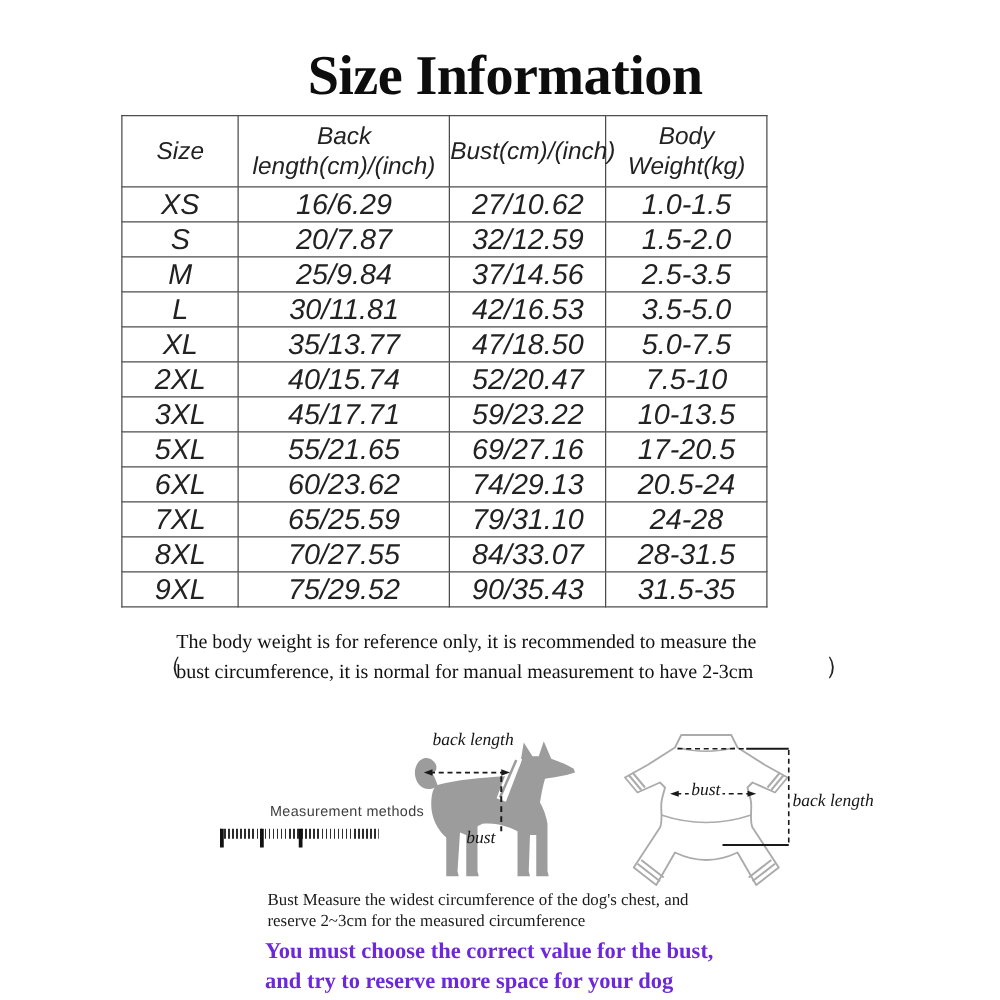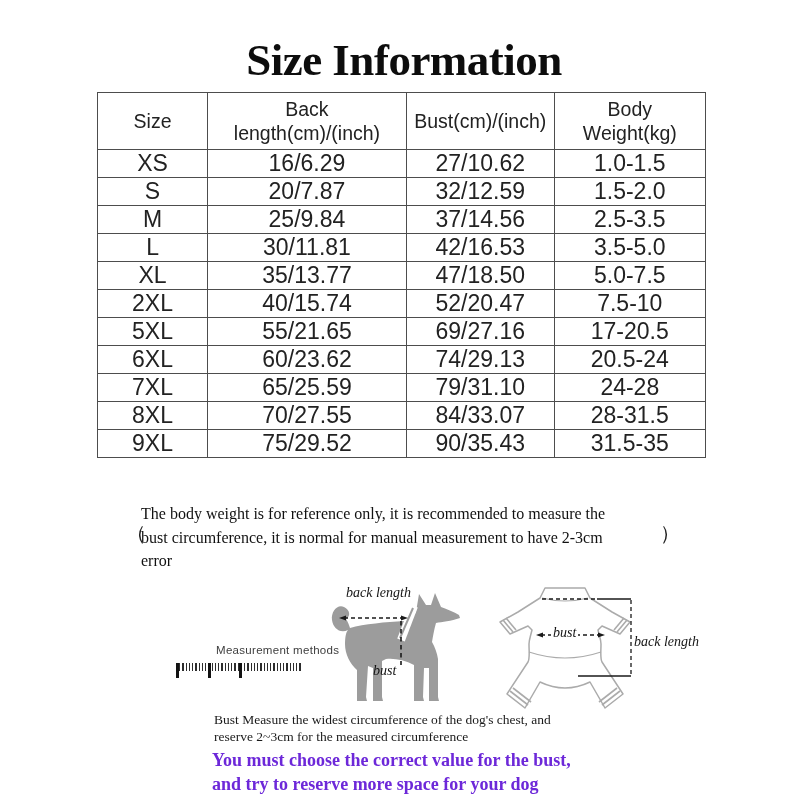--- a/index.html
+++ b/index.html
@@ -5,22 +5,22 @@
   html,body{margin:0;padding:0;background:#ffffff;}
   .page{position:relative;width:800px;height:800px;background:#ffffff;overflow:hidden;
         font-family:"Liberation Serif",serif;color:#141414;}
 
   
   .title{position:absolute;top:30px;left:0;width:100%;text-align:center;margin:4px;
          font-family:"Liberation Serif",serif;font-weight:bold;font-size:45px;
          letter-spacing:-0.5px;color:#0d0d0d;}
 
   
-  .size-table{position:absolute;left:97px;top:92px;width:609px;border-collapse:collapse;
-              table-layout:fixed;font-family:"Liberation Sans",sans-serif;color:#222;}
+  .size-table{position:absolute;left:97px;top:92px;width:517px;border-collapse:collapse;
+              table-layout:fixed;font-family:"Liberation Sans",sans-serif;color:#222;font-style:italic;}
   .size-table th,.size-table td{border:1px solid #4d4d4d;text-align:center;vertical-align:middle;padding:0;}
   .size-table th{font-weight:400;font-size:19.5px;height:56px;line-height:24px;}
   .size-table th span{white-space:pre-line;}
   .size-table td{font-size:23px;height:25.4px;}
   .col-size{width:18.1%;} .col-back{width:32.7%;} .col-bust{width:24.3%;} .col-weight{width:24.9%;}
 
   
   .note{position:absolute;left:141px;top:502px;width:520px;font-size:16px;line-height:23.5px;color:#111;}
   .note .paren{position:absolute;font-size:20px;color:#222;}
   .note .paren.left{left:-15px;top:20px;}
@@ -105,20 +105,26 @@
           <td>47/18.50</td>
           <td>5.0-7.5</td>
         </tr>
         <tr>
           <td>2XL</td>
           <td>40/15.74</td>
           <td>52/20.47</td>
           <td>7.5-10</td>
         </tr>
         <tr>
+          <td>3XL</td>
+          <td>45/17.71</td>
+          <td>59/23.22</td>
+          <td>10-13.5</td>
+        </tr>
+        <tr>
           <td>5XL</td>
           <td>55/21.65</td>
           <td>69/27.16</td>
           <td>17-20.5</td>
         </tr>
         <tr>
           <td>6XL</td>
           <td>60/23.62</td>
           <td>74/29.13</td>
           <td>20.5-24</td>
@@ -141,21 +147,20 @@
           <td>90/35.43</td>
           <td>31.5-35</td>
         </tr>
       </tbody>
   </table>
 
   <div class="note">
     <span class="paren left">（</span>
     <span class="note-line">The body weight is for reference only, it is recommended to measure the</span>
     <span class="note-line">bust circumference, it is normal for manual measurement to have 2-3cm</span>
-    <span class="note-line">error</span>
     <span class="paren right">）</span>
   </div>
 
   <div class="mm-label">Measurement methods</div>
   <div class="ruler">
     <div class="ticks"></div>
     <div class="bar b1"></div>
     <div class="bar b2"></div>
     <div class="bar b3"></div>
   </div>

